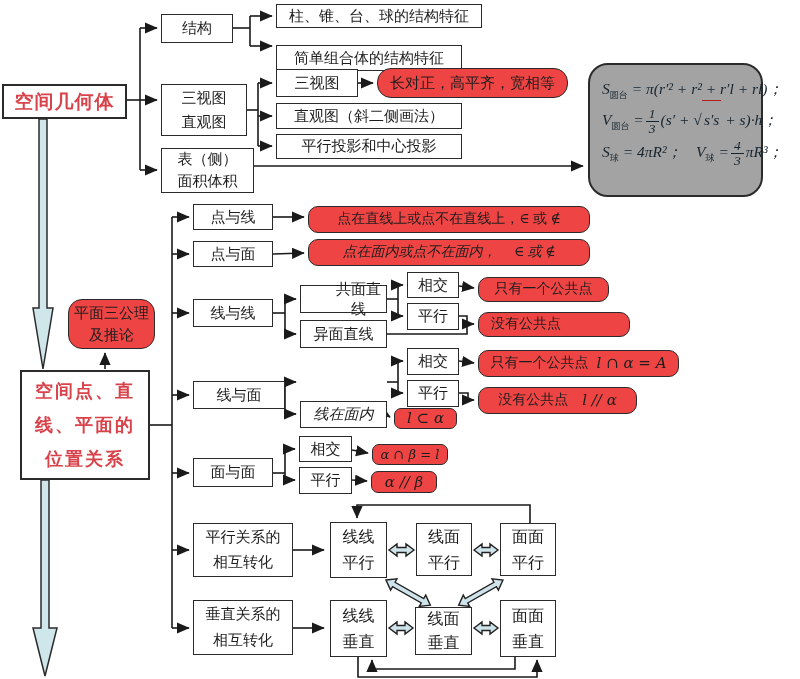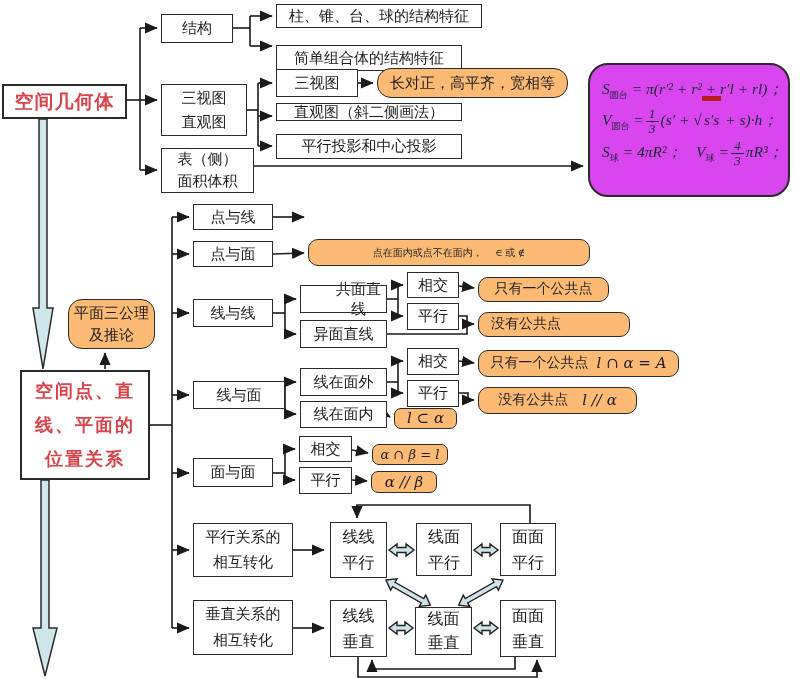--- a/index.html
+++ b/index.html
@@ -2,34 +2,34 @@
 <html><head>
 <meta charset="utf-8">
 <style>
   html,body{margin:0;padding:0;background:#fff;}
   .stage{position:relative;width:800px;height:679px;background:#fff;overflow:hidden;
          font-family:"Liberation Serif","DejaVu Serif",serif;}
   svg.wires{position:absolute;left:0;top:0;z-index:1;}
   .box{position:absolute;z-index:2;box-sizing:border-box;border:1.6px solid #2b2b2b;background:#fff;
        display:flex;align-items:center;justify-content:center;text-align:center;color:#1d1d1d;
        font-size:15px;line-height:1.35;white-space:pre-line;}
-  .pill{background:#fdba74;border-radius:10px;}
+  .pill{background:#ef4444;border-radius:10px;}
   .round14{border-radius:14px;}
   .red{color:#d8434b;font-weight:bold;}
   .math{font-style:italic;font-family:"DejaVu Serif","Liberation Serif",serif;}
-  .fbox{position:absolute;z-index:2;box-sizing:border-box;left:588px;top:63px;width:202px;height:134px;
-        background:#d946ef;border:2px solid #2b2b2b;border-radius:20px;padding:8px 10px 6px 12px;
+  .fbox{position:absolute;z-index:2;box-sizing:border-box;left:588px;top:63px;width:175px;height:134px;
+        background:#a3a3a3;border:2px solid #2b2b2b;border-radius:20px;padding:8px 10px 6px 12px;
         color:#16242f;font-style:italic;font-size:15.5px;}
   .fline{white-space:nowrap;margin:2px 0;display:block;line-height:1.75;}
   .fline sub{font-size:9px;font-style:normal;}
   .frac{display:inline-flex;flex-direction:column;align-items:center;line-height:1.05;
         vertical-align:middle;margin:0 2px;font-size:13.5px;}
   .frac .num{border-bottom:1px solid #16242f;padding:0 3px;}
   .radsign{font-style:normal;}
-  .radicand{border-top:5px solid #b91c1c;padding:10px 2px;}
+  .radicand{border-top:1px solid #b91c1c;padding:10px 2px;}
   .sp{margin-left:14px;}
 </style>
 </head>
 <body>
 
 <div class="stage">
 
   <svg class="wires" width="800" height="679">
     <defs>
       <marker id="ah" markerWidth="9" markerHeight="8" refX="7.5" refY="3.5" orient="auto">
@@ -141,21 +141,21 @@
   <div class="box red" style="left:2px;top:84px;width:125px;height:35px;font-size:19px;letter-spacing:1px;border-width:2px;">空间几何体</div>
 
   <div class="box" style="left:161px;top:14px;width:72px;height:29px;">结构</div>
   <div class="box" style="left:276px;top:4px;width:206px;height:24px;">柱、锥、台、球的结构特征</div>
   <div class="box" style="left:276px;top:33px;width:186px;height:26px;margin-top:12px;">简单组合体的结构特征</div>
 
   <div class="box" style="left:161px;top:84px;width:86px;height:52px;line-height:1.6;">三视图
 直观图</div>
   <div class="box" style="left:276px;top:69px;width:82px;height:28px;">三视图</div>
   <div class="box pill round14" style="left:377px;top:68px;width:191px;height:30px;">长对正，高平齐，宽相等</div>
-  <div class="box" style="left:276px;top:103px;width:186px;height:18px;">直观图（斜二侧画法）</div>
+  <div class="box" style="left:276px;top:103px;width:186px;height:26px;">直观图（斜二侧画法）</div>
   <div class="box" style="left:276px;top:134px;width:186px;height:25px;">平行投影和中心投影</div>
   <div class="box" style="left:161px;top:148px;width:93px;height:45px;line-height:1.45;">表（侧）
 面积体积</div>
 
   <div class="fbox">
     <span class="fline"><span>S</span><sub>圆台</sub> <span>= π(r′² + r² + r′l + rl)；</span></span>
     <span class="fline"><span>V</span><sub>圆台</sub> <span>=</span><span class="frac">
           <span class="num">1</span>
           <span>3</span>
         </span><span>(s′ +</span> <span class="radsign">√</span><span class="radicand">s′s</span> <span>+ s)·h；</span></span>
@@ -163,34 +163,34 @@
           <span class="num">4</span>
           <span>3</span>
         </span><span>πR³；</span></span>
   </div>
 
   <div class="box pill round14" style="left:68px;top:299px;width:87px;height:50px;line-height:1.5;">平面三公理及推论</div>
   <div class="box red" style="left:20px;top:370px;width:130px;height:110px;font-size:18px;letter-spacing:2px;
        line-height:1.9;border-width:2px;padding:17px 9px;">空间点、直线、平面的位置关系</div>
 
   <div class="box" style="left:193px;top:204px;width:80px;height:26px;">点与线</div>
+  <div class="box pill" style="left:308px;top:206px;width:282px;height:27px;font-size:14px;">点在直线上或点不在直线上，∈ 或 ∉</div>
   <div class="box" style="left:193px;top:241px;width:80px;height:26px;">点与面</div>
-  <div class="box pill" style="left:308px;top:239px;width:282px;height:27px;font-size:10px;">点在面内或点不在面内，　 ∈ 或 ∉</div>
+  <div class="box pill" style="left:308px;top:239px;width:282px;height:27px;font-size:14px;font-style:italic;">点在面内或点不在面内，　 ∈ 或 ∉</div>
 
   <div class="box" style="left:193px;top:299px;width:80px;height:28px;">线与线</div>
   <div class="box" style="left:300px;top:285px;width:87px;height:28px;padding-left:30px;">共面直线</div>
   <div class="box" style="left:300px;top:320px;width:87px;height:28px;">异面直线</div>
   <div class="box" style="left:407px;top:272px;width:52px;height:26px;">相交</div>
   <div class="box" style="left:407px;top:303px;width:52px;height:27px;">平行</div>
   <div class="box pill" style="left:478px;top:277px;width:131px;height:25px;font-size:14px;">只有一个公共点</div>
   <div class="box pill" style="left:478px;top:312px;width:152px;height:25px;font-size:14px;justify-content:flex-start;padding-left:12px;">没有公共点</div>
 
   <div class="box" style="left:193px;top:381px;width:92px;height:28px;">线与面</div>
-  <div class="box" style="left:300px;top:368px;width:87px;height:28px;">线在面外</div>
-  <div class="box" style="left:300px;top:401px;width:87px;height:27px;">线在面内</div>
+  <div class="box" style="left:300px;top:401px;width:87px;height:27px;font-style:italic;">线在面内</div>
   <div class="box" style="left:407px;top:348px;width:52px;height:27px;">相交</div>
   <div class="box" style="left:407px;top:380px;width:52px;height:27px;">平行</div>
   <div class="box pill" style="left:478px;top:350px;width:201px;height:27px;font-size:14px;gap:8px;"><span>只有一个公共点</span><span class="math" style="font-size:15px;">l ∩ α = A</span></div>
   <div class="box pill" style="left:478px;top:387px;width:159px;height:27px;font-size:14px;gap:14px;"><span>没有公共点</span><span class="math" style="font-size:15px;">l // α</span></div>
   <div class="box pill math" style="left:394px;top:408px;width:63px;height:21px;font-size:15px;border-radius:7px;">l ⊂ α</div>
 
   <div class="box" style="left:193px;top:458px;width:80px;height:29px;">面与面</div>
   <div class="box" style="left:299px;top:436px;width:53px;height:26px;">相交</div>
   <div class="box" style="left:299px;top:467px;width:53px;height:27px;">平行</div>
   <div class="box pill math" style="left:372px;top:444px;width:76px;height:21px;font-size:13px;border-radius:7px;">α ∩ β = l</div>

